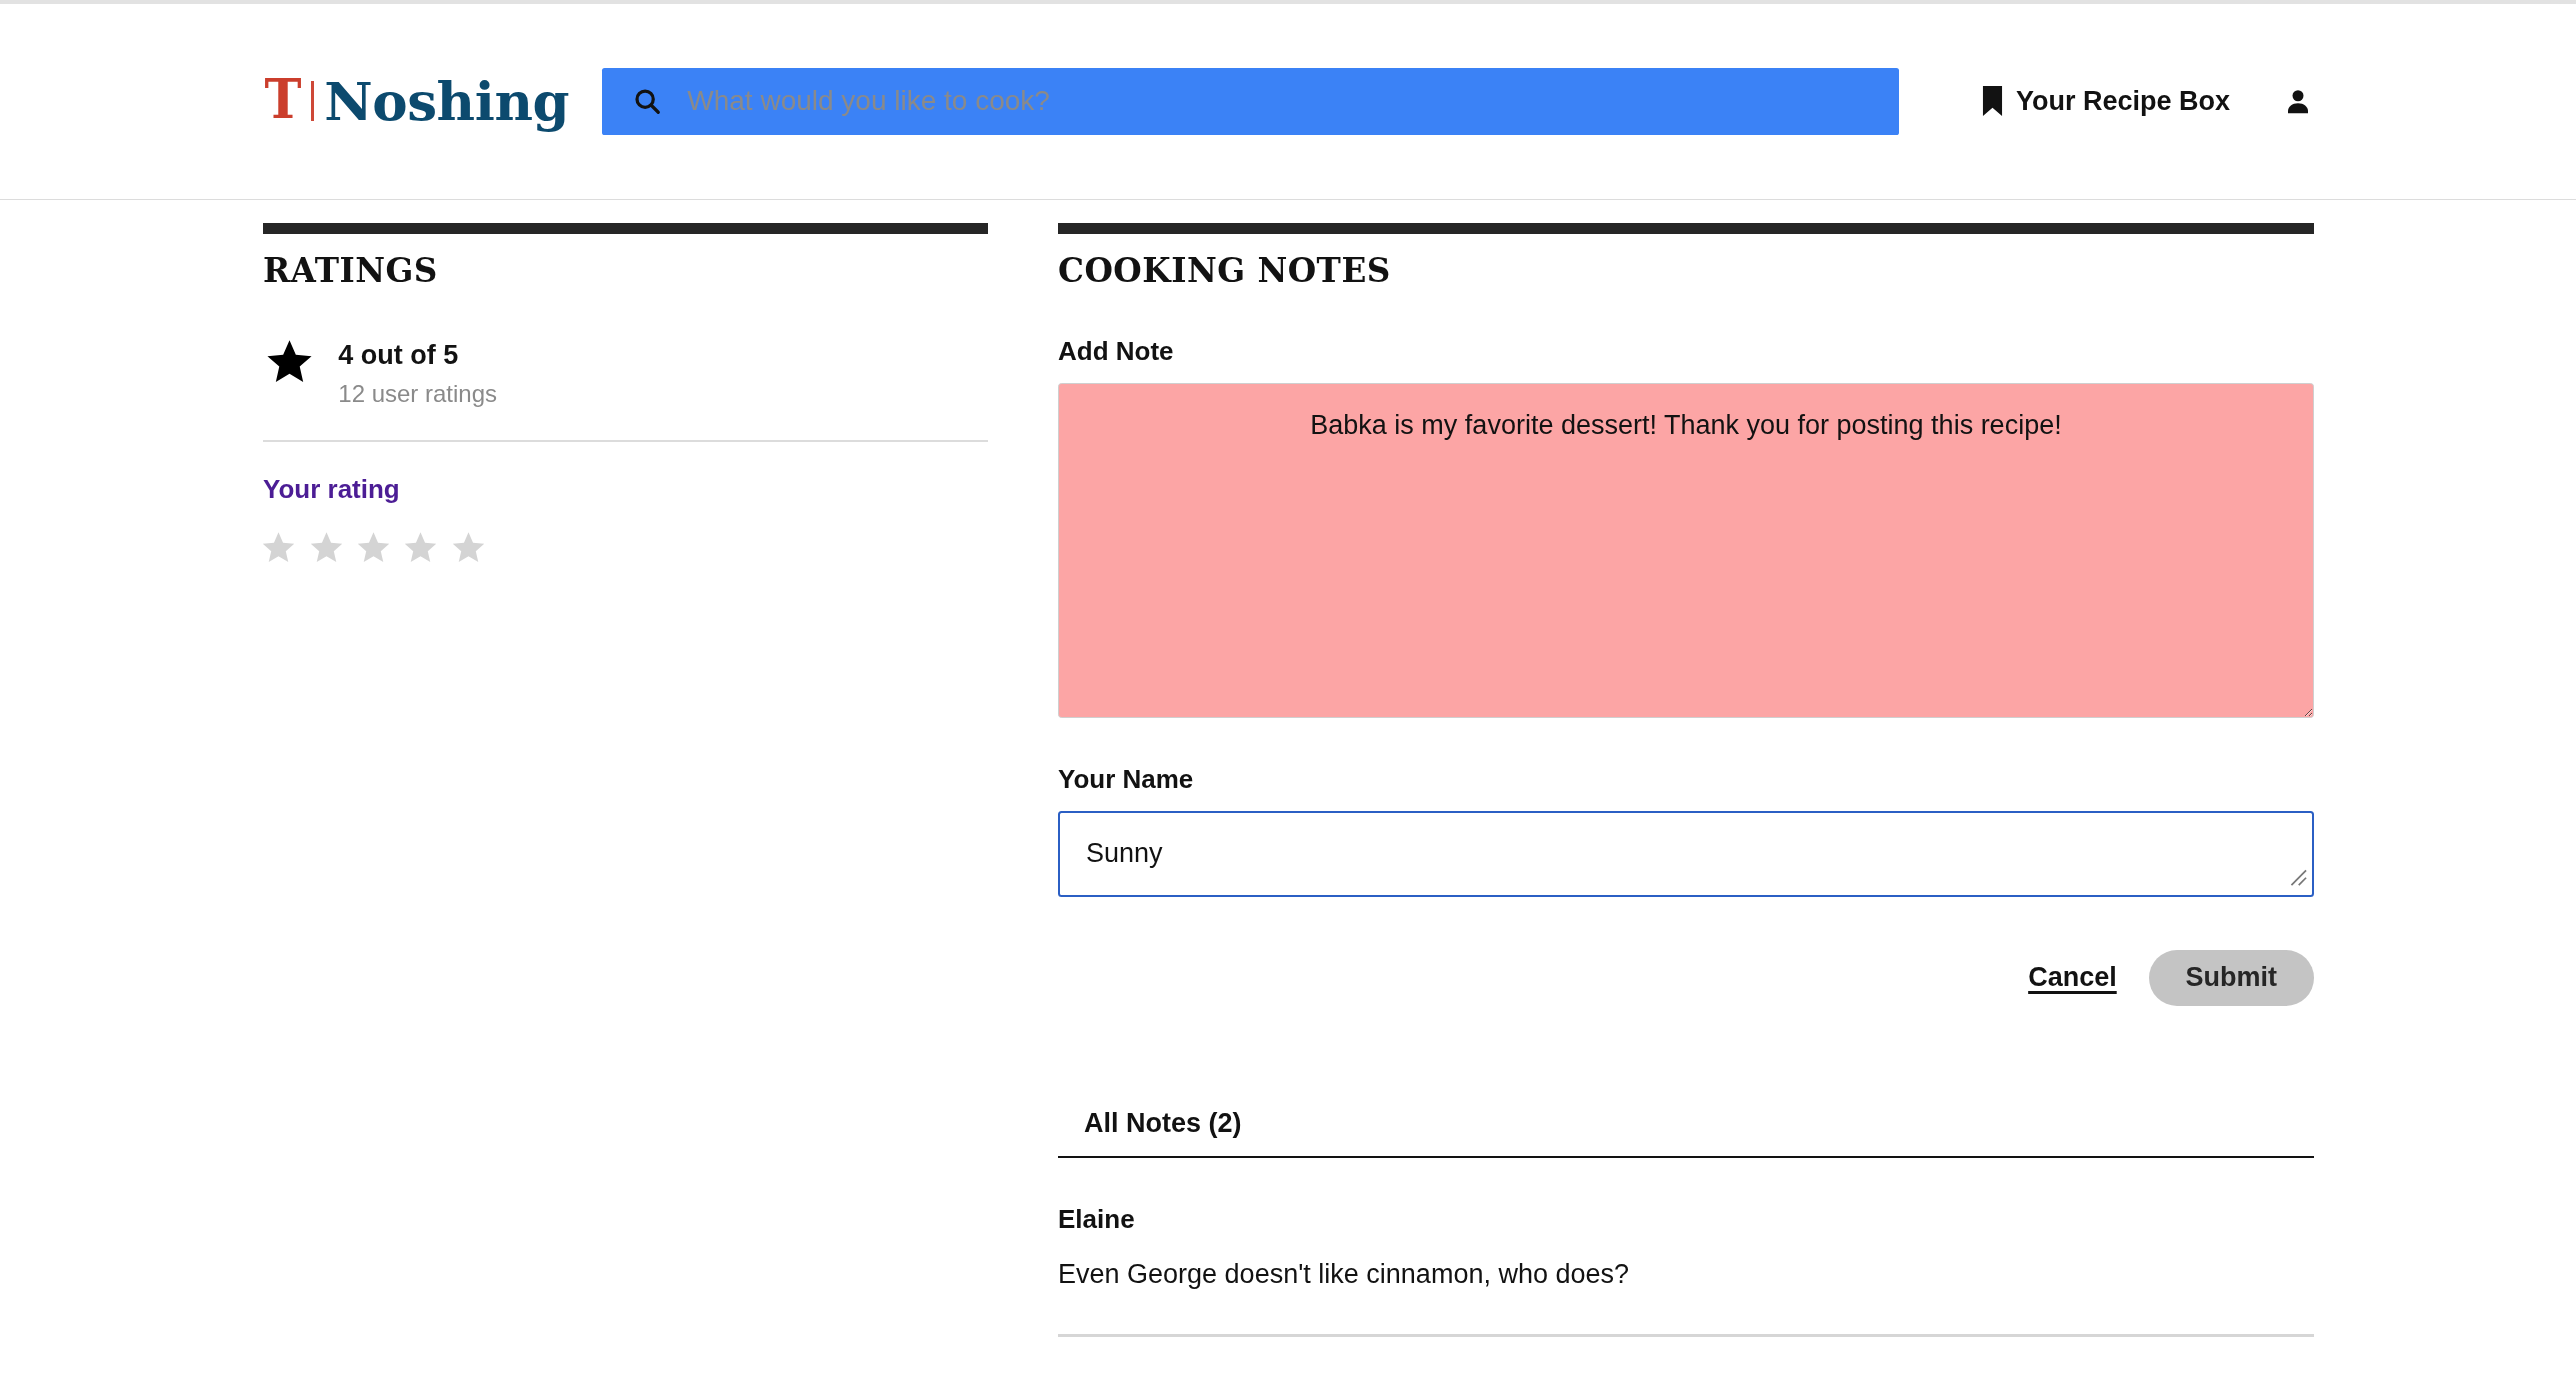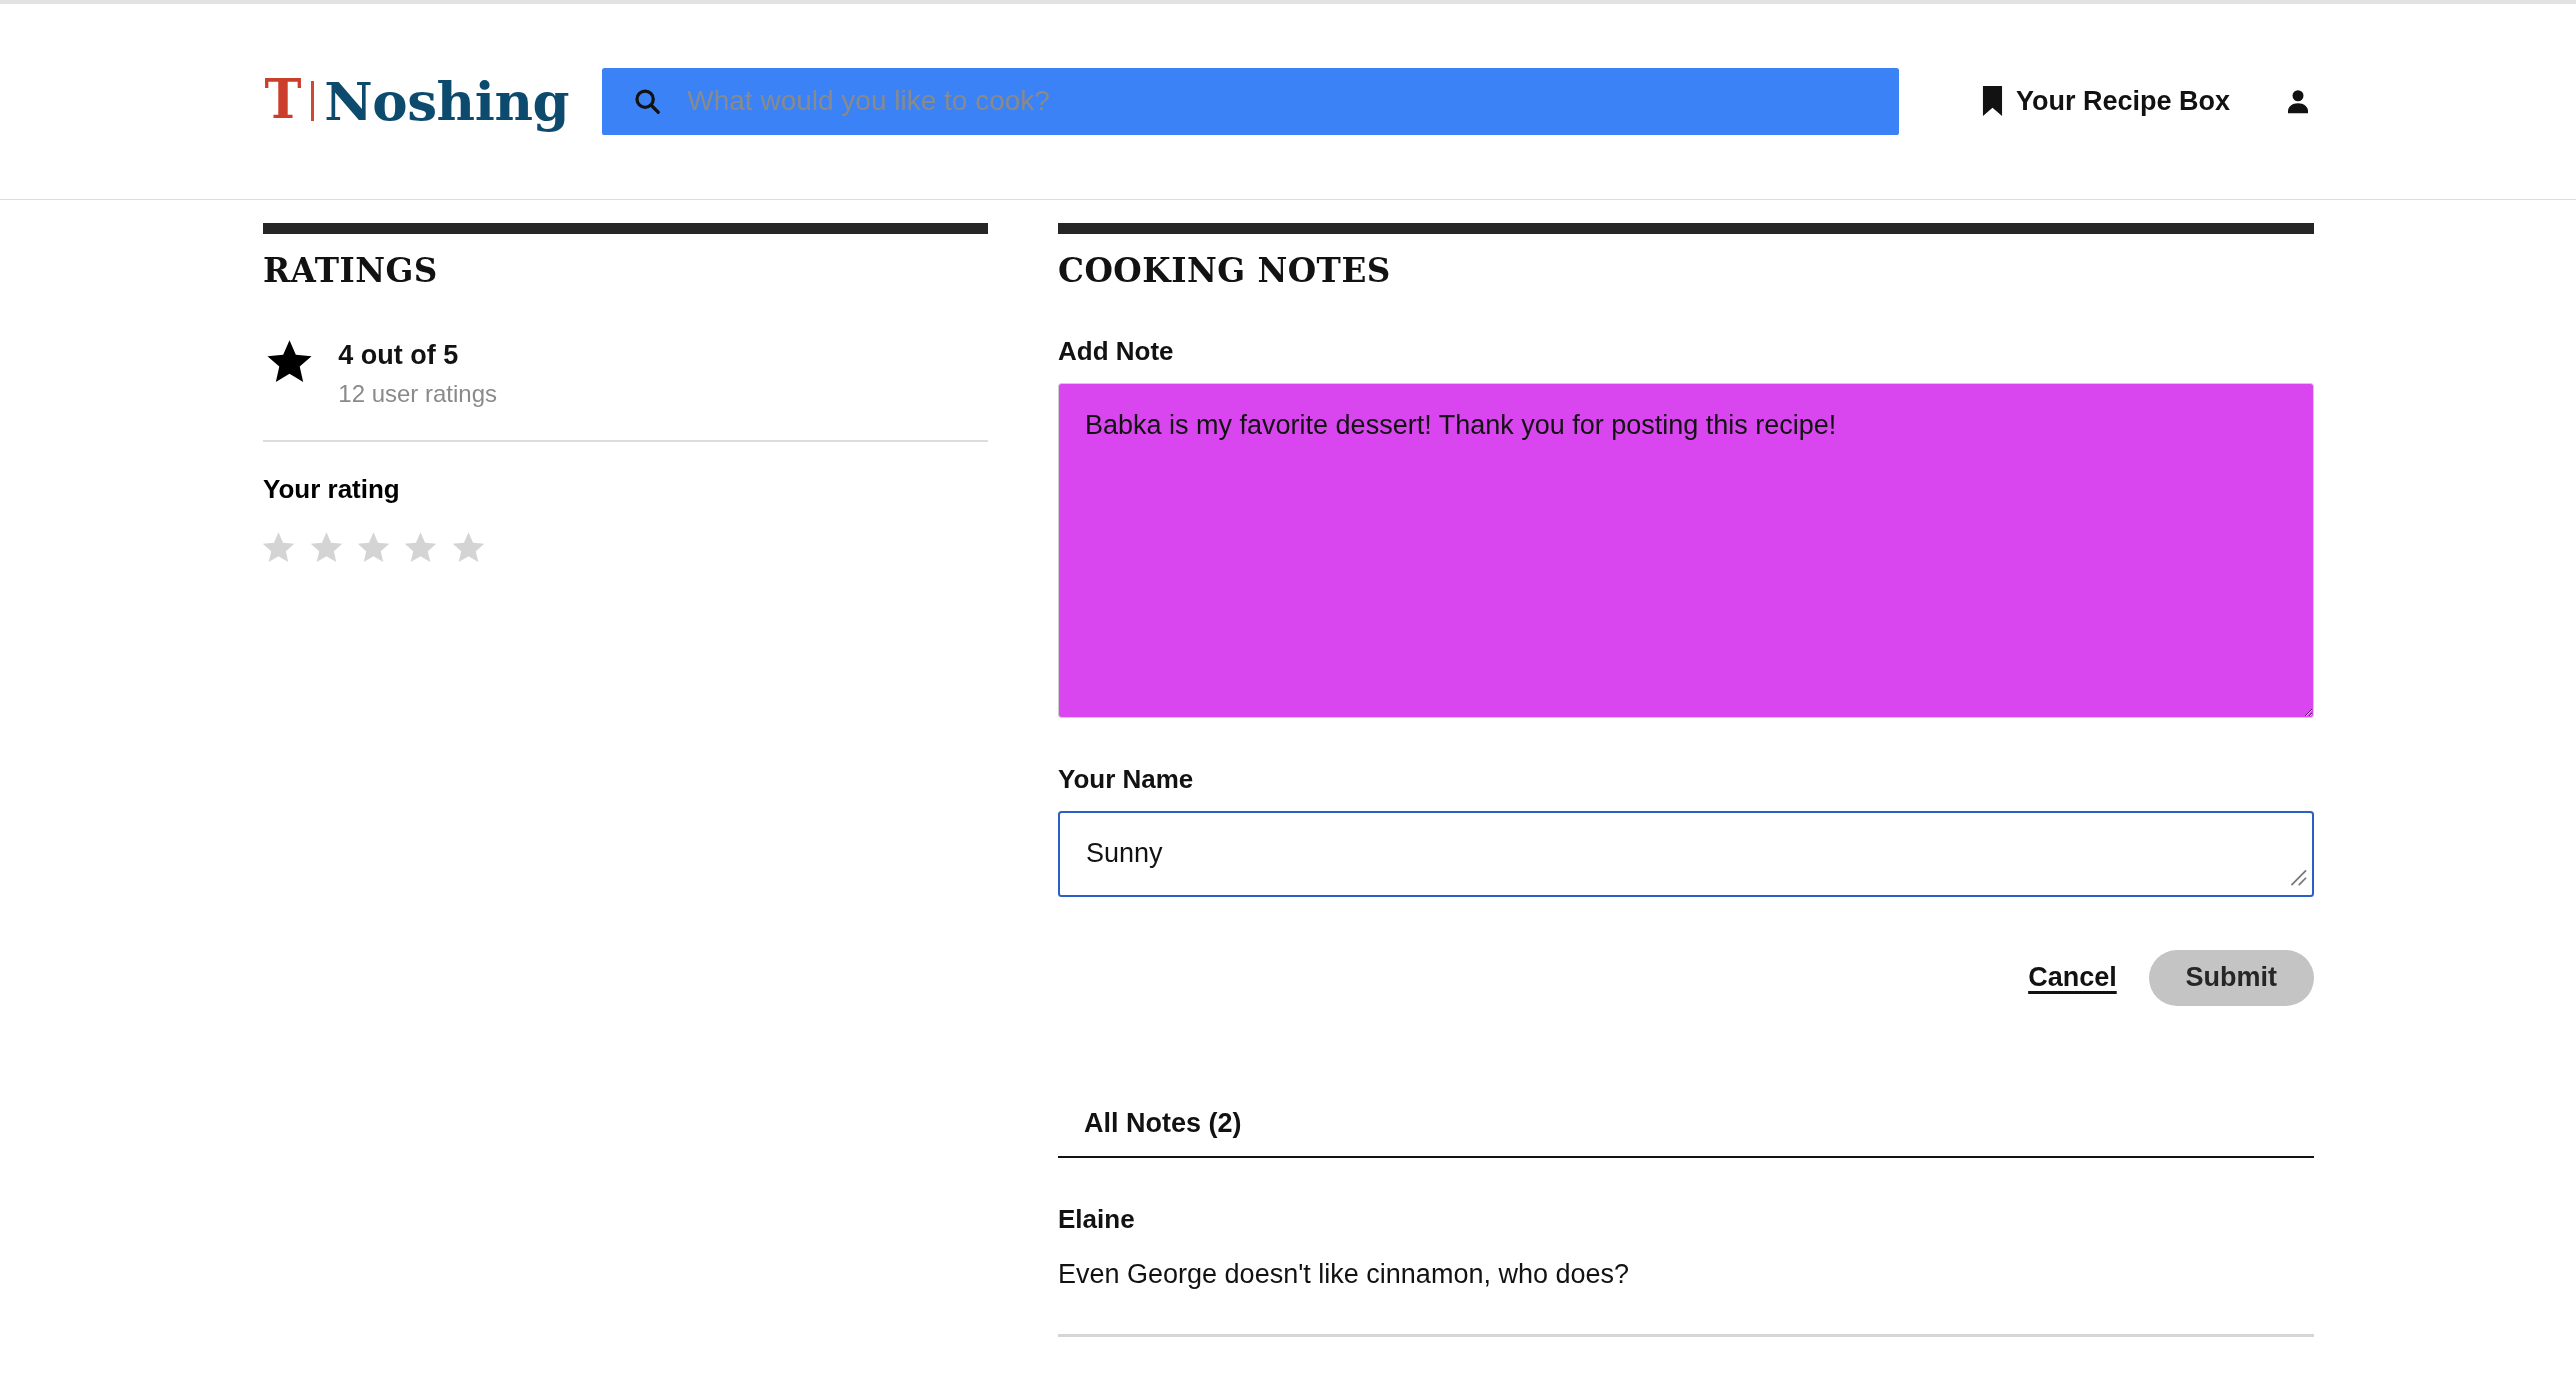--- a/index.html
+++ b/index.html
@@ -174,21 +174,21 @@
   }
   .thin-divider {
     height: 1.8px;
     background: #dcdcdc;
     margin-top: 33px;
   }
   .your-rating-label {
     font-size: 26px;
     font-weight: 700;
     margin-top: 32px;
-    color: #000000;
+    color: #4c1d95;
   }
   .star-picker {
     display: flex;
     gap: 8.8px;
     margin-top: 24.5px;
     margin-left: -3.5px;
   }
   .star-picker button {
     background: none; border: 0; padding: 0 1.8px; cursor: pointer;
     line-height: 0;
@@ -201,28 +201,29 @@
     color: #121212;
     margin-top: 46px;
   }
   .note-textarea {
     display: block;
     width: 100%;
     height: 335px;
     margin-top: 16px;
     border: 1.8px solid #cfcfcf;
     border-radius: 3.5px;
-    background: #d946ef;
+    background: #fca5a5;
     padding: 23px 26px;
     font-family: "Liberation Sans", sans-serif;
     font-size: 27px;
     line-height: 1.4;
     color: #121212;
     resize: both;
     outline: none;
+    text-align: center;
   }
   .name-input {
     display: block;
     width: 100%;
     height: 86px;
     margin-top: 16px;
     border: 2.6px solid #2b5fc4;
     border-radius: 3.5px;
     background: #fff;
     padding: 0 26px;

